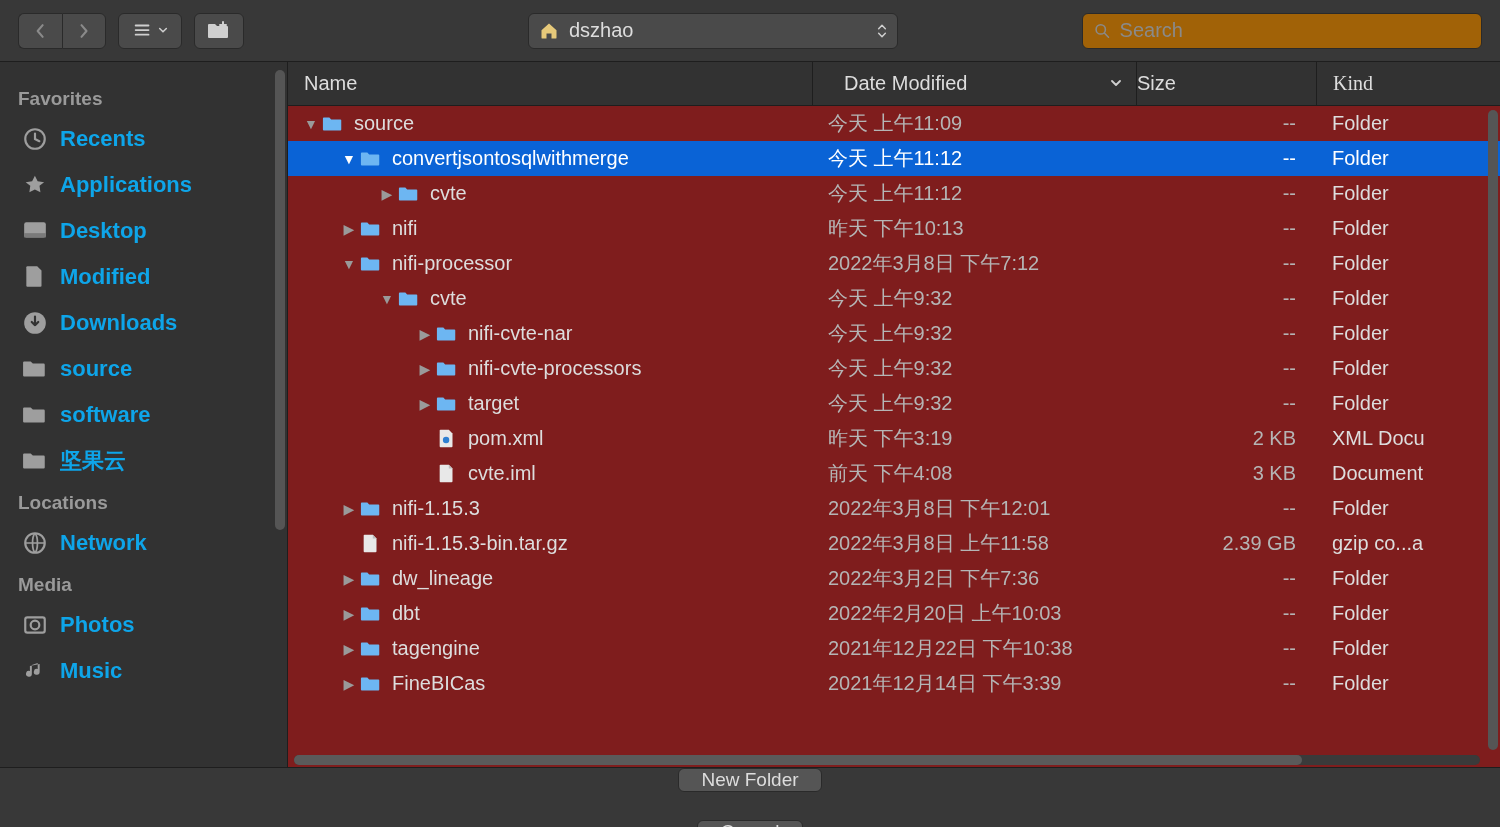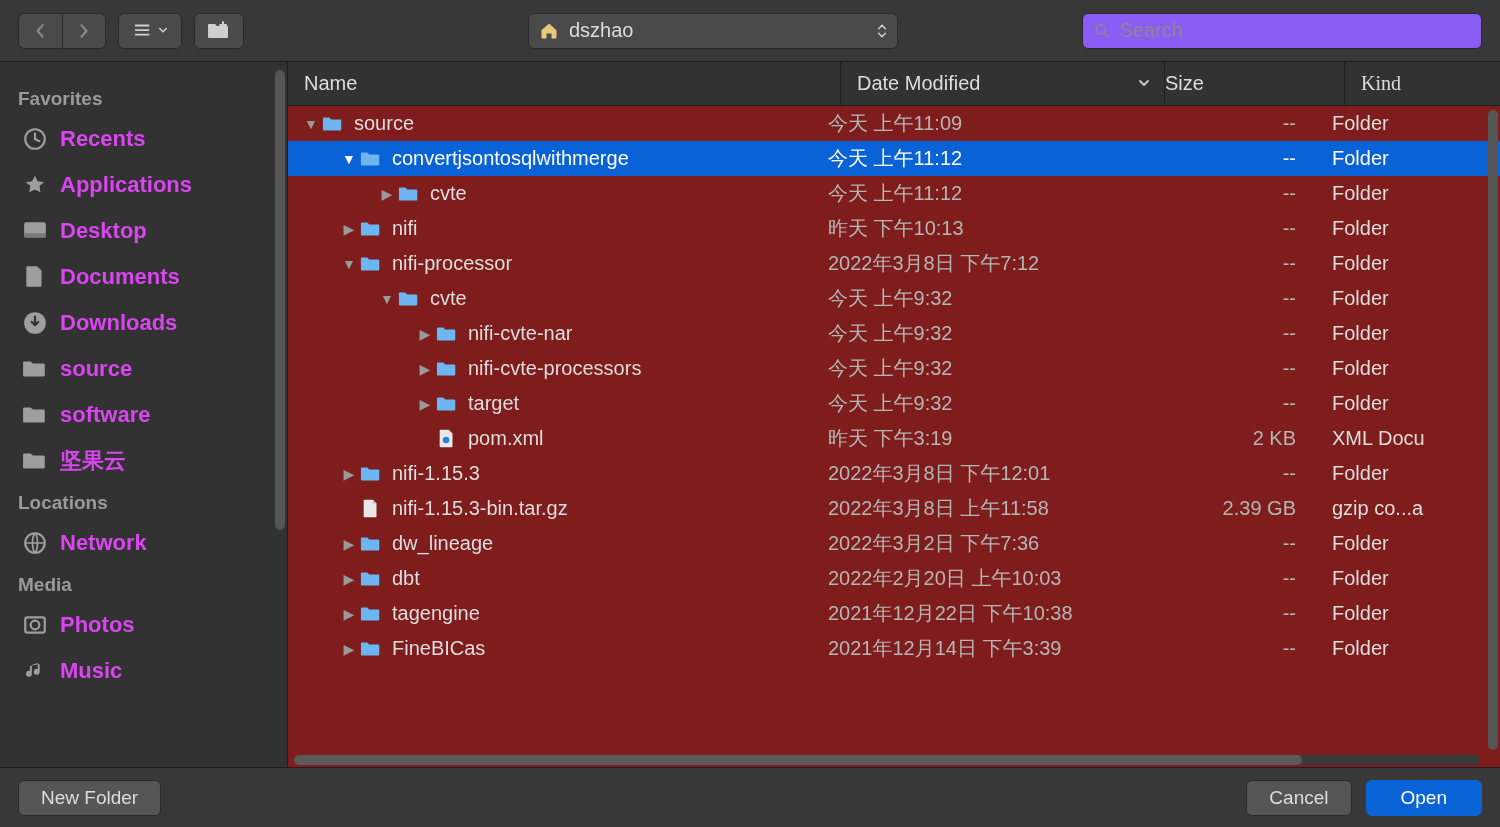--- a/index.html
+++ b/index.html
@@ -20,41 +20,41 @@
 
 .tb-spacer { flex: 0 0 260px; }
 
 .path-dropdown { flex: 0 0 370px; height: 36px; background: #4a4a4a; border-radius: 6px; border: 1px solid #2a2a2a; display: flex; align-items: center; padding: 0 10px; gap: 10px; font-size: 20px; color: #ddd; position: relative; }
 .path-dropdown .home-icon { width: 20px; height: 20px; }
 .path-dropdown .up-down { position: absolute; right: 10px; display:flex; flex-direction:column; gap:2px;}
 .path-dropdown .up-down svg{width:10px;height:6px;}
 
 .tb-flex { flex: 1; }
 
-.search-box { flex: 0 0 400px; height: 36px; background: #8b5cf6; border-radius: 6px; border: 1px solid #2a2a2a; display: flex; align-items: center; padding: 0 10px; gap: 8px; }
+.search-box { flex: 0 0 400px; height: 36px; background: #a16207; border-radius: 6px; border: 1px solid #2a2a2a; display: flex; align-items: center; padding: 0 10px; gap: 8px; }
 .search-box input { background: transparent; border: none; outline: none; color: #ddd; font-size: 20px; width: 100%; }
 .search-box input::placeholder { color: #8a8a8a; }
 
 
 .body { flex: 1; display: flex; min-height: 0; }
 
 
 .sidebar { width: 288px; background: #323232; border-right: 1px solid #1e1e1e; padding: 18px 10px 0 14px; overflow: hidden; position: relative; font-weight: bold; }
 .sidebar-scroll { position: absolute; right: 2px; top: 8px; width: 10px; height: 460px; background: #555; border-radius: 5px; }
 .sb-section-label { color: #9a9a9a; font-size: 19px; margin: 8px 4px 6px 4px; }
-.sb-item { display: flex; align-items: center; gap: 12px; height: 46px; padding-left: 8px; font-size: 22px; color: #d946ef; border-radius: 4px; }
+.sb-item { display: flex; align-items: center; gap: 12px; height: 46px; padding-left: 8px; font-size: 22px; color: #0ea5e9; border-radius: 4px; }
 .sb-item .icon { width: 26px; height: 26px; display:flex; align-items:center; justify-content:center; }
 .sb-item svg { width: 26px; height: 26px; fill: #9e9e9e; }
 
 
 .main { flex: 1; display: flex; flex-direction: column; background: #7f1d1d; min-width: 0; }
 
 .col-headers { height: 44px; display: flex; align-items: center; border-bottom: 1px solid #1e1e1e; font-size: 20px; color: #ddd; background: #323232; }
 .col-name { flex: 0 0 524px; padding-left: 16px; }
-.col-date { flex: 0 0 324px; padding-left: 16px; display:flex; align-items:center; gap:8px; position:relative;margin-left:28px;}
+.col-date { flex: 0 0 324px; padding-left: 31px; display:flex; align-items:center; gap:8px; position:relative;}
 .col-date .sort-arrow{ position:absolute; right:14px;}
 .col-size { flex: 0 0 180px; }
 .col-kind { flex: 1; padding-left: 16px; font-family: Liberation Serif, serif; }
 .col-headers > div { border-left: 1px solid #1e1e1e; height: 100%; display:flex; align-items:center;}
 .col-headers > div:first-child{border-left:none;}
 
 .file-list { flex: 1; overflow: hidden; position:relative; }
 .file-scroll { position:absolute; right:2px; top:4px; width:10px; height:640px; background:#555; border-radius:5px;}
 .h-scroll{ position:absolute; bottom:2px; left:6px; right:20px; height:10px; background:#3a3a3a; border-radius:5px;}
 .h-scroll .thumb{ position:absolute; left:0; width:85%; height:100%; background:#5a5a5a; border-radius:5px;}
@@ -68,21 +68,21 @@
 .row.sel { background: #0a63d6; color: #fff; }
 .row.sel .c-date, .row.sel .c-size, .row.sel .c-kind { color: #fff; }
 
 .tri { width: 14px; display:inline-flex; justify-content:center; margin-right:4px; color:#9a9a9a; font-size:14px;}
 .row.sel .tri{ color:#fff;}
 .tri.blank{visibility:hidden;}
 .ficon { width: 22px; height: 22px; margin-right: 10px; display:inline-flex; align-items:center; justify-content:center;}
 .ficon svg{width:22px;height:22px;}
 
 
-.footer { height: 60px; background: #383838; border-top: 1px solid #1e1e1e; display: flex; align-items: center; padding: 0 18px; gap: 14px; }
+.footer { height: 60px; background: #383838; border-top: 1px solid #1e1e1e; display: flex; align-items: center; padding: 0 18px; gap: 14px; flex-direction: column; }
 .footer .spacer{flex:1;}
 .f-btn { height: 36px; padding: 0 22px; border-radius: 6px; font-size: 19px; display:flex; align-items:center; justify-content:center; border:1px solid #2a2a2a;}
 .f-newfolder{ background:#555; color:#ddd;}
 .f-cancel{ background:#555; color:#ddd;}
 .f-open{ background:#0a63d6; color:#fff; border-color:#0a63d6; padding:0 34px;}
 
 svg{display:block;}
 </style>
 </head>
 <body>
@@ -248,21 +248,21 @@
               </svg>
             </span>
             <span>Desktop</span>
           </div>
           <div class="sb-item">
             <span class="icon">
               <svg viewBox="0 0 24 24">
                 <use href="#i-docs"></use>
               </svg>
             </span>
-            <span>Documents</span>
+            <span>Modified</span>
           </div>
           <div class="sb-item">
             <span class="icon">
               <svg viewBox="0 0 24 24">
                 <use href="#i-downloads"></use>
               </svg>
             </span>
             <span>Downloads</span>
           </div>
           <div class="sb-item">
@@ -468,20 +468,34 @@
                   <use href="#i-xml"></use>
                 </svg>
               </span>
       <span>pom.xml</span>
     </div>
     <div class="c-date">昨天 下午3:19</div>
     <div class="c-size">2 KB</div>
     <div class="c-kind">XML Docu</div>
           </div>
           <div class="row">
+    <div class="c-name" style="padding-left:130px">
+      <span class="tri blank">▶</span>
+      <span class="ficon">
+                <svg viewBox="0 0 24 24">
+                  <use href="#i-file"></use>
+                </svg>
+              </span>
+      <span>cvte.iml</span>
+    </div>
+    <div class="c-date">前天 下午4:08</div>
+    <div class="c-size">3 KB</div>
+    <div class="c-kind">Document</div>
+          </div>
+          <div class="row">
     <div class="c-name" style="padding-left:54px">
       <span class="tri">▶</span>
       <span class="ficon">
                 <svg viewBox="0 0 24 24">
                   <use href="#i-folder"></use>
                 </svg>
               </span>
       <span>nifi-1.15.3</span>
     </div>
     <div class="c-date">2022年3月8日 下午12:01</div>

